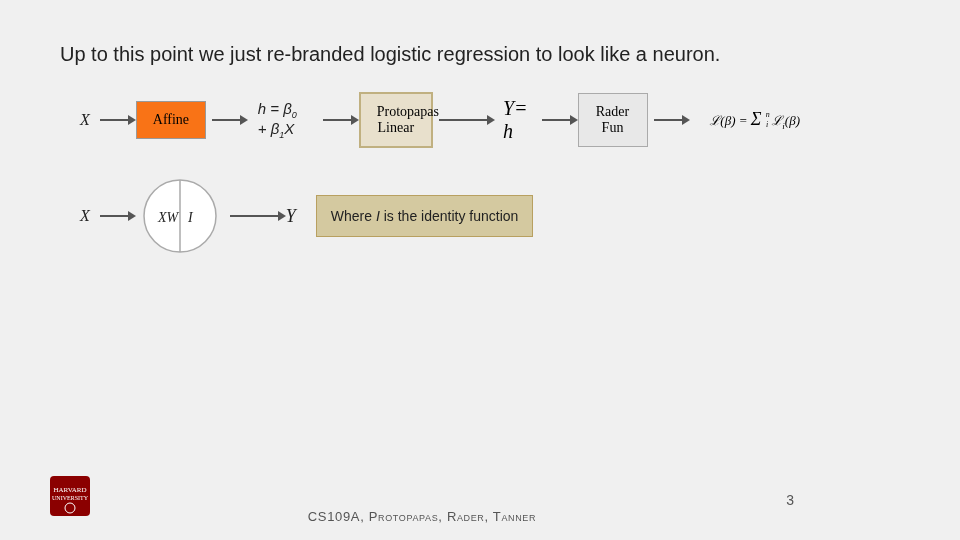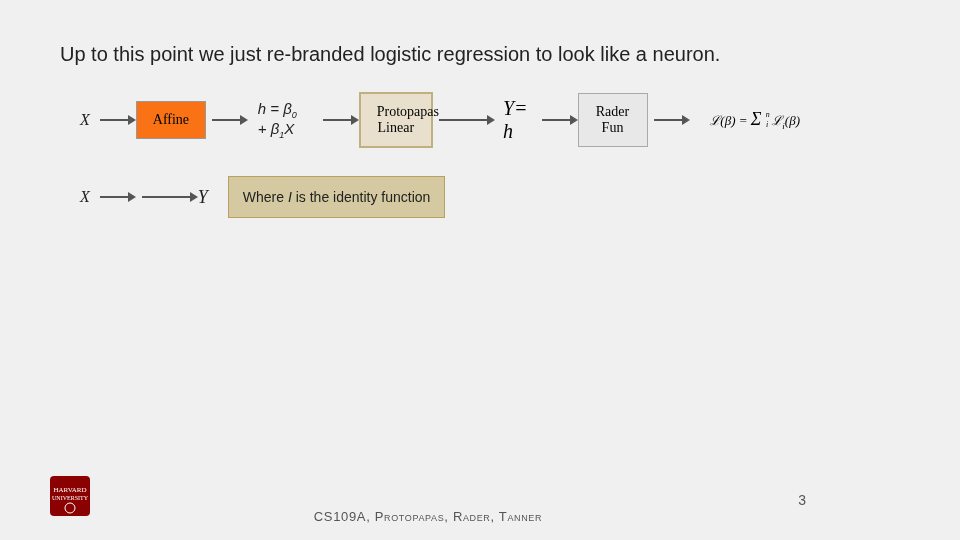--- a/index.html
+++ b/index.html
@@ -136,21 +136,21 @@
       font-family: Arial, sans-serif;
     }
     .where-label i {
       font-style: italic;
     }
     
     .footer {
       position: absolute;
       bottom: 16px;
       left: 0;
-      right: 4px;
+      right: 16px;
       display: flex;
       align-items: center;
       justify-content: center;
     }
     .footer-logo {
       position: absolute;
       left: 50px;
       bottom: 10px;
       width: 40px;
       height: 40px;
@@ -237,20 +237,28 @@
   </div>
 
   <div class="diagram-row2">
 
     <span class="label-x">X</span>
 
     <div class="arrow">
       <div class="arrow-line"></div>
     </div>
 
+    <div class="circle-container">
+      <svg class="circle-svg" viewBox="0 0 80 80">
+        <circle cx="40" cy="40" r="36" fill="white" stroke="#aaa" stroke-width="1.5"></circle>
+        <line x1="40" y1="4" x2="40" y2="76" stroke="#aaa" stroke-width="1.5"></line>
+        <text x="18" y="46" font-size="14" font-family="Times New Roman" font-style="italic" fill="#222">XW</text>
+        <text x="48" y="46" font-size="14" font-family="Times New Roman" font-style="italic" fill="#222">I</text>
+      </svg>
+    </div>
 
     <div class="arrow arrow-long">
       <div class="arrow-line"></div>
     </div>
 
     <span class="label-x" style="font-size:18px;">Y</span>
 
     <div class="where-label">
       <span>Where </span><i>I</i><span> is the identity function</span>
     </div>

